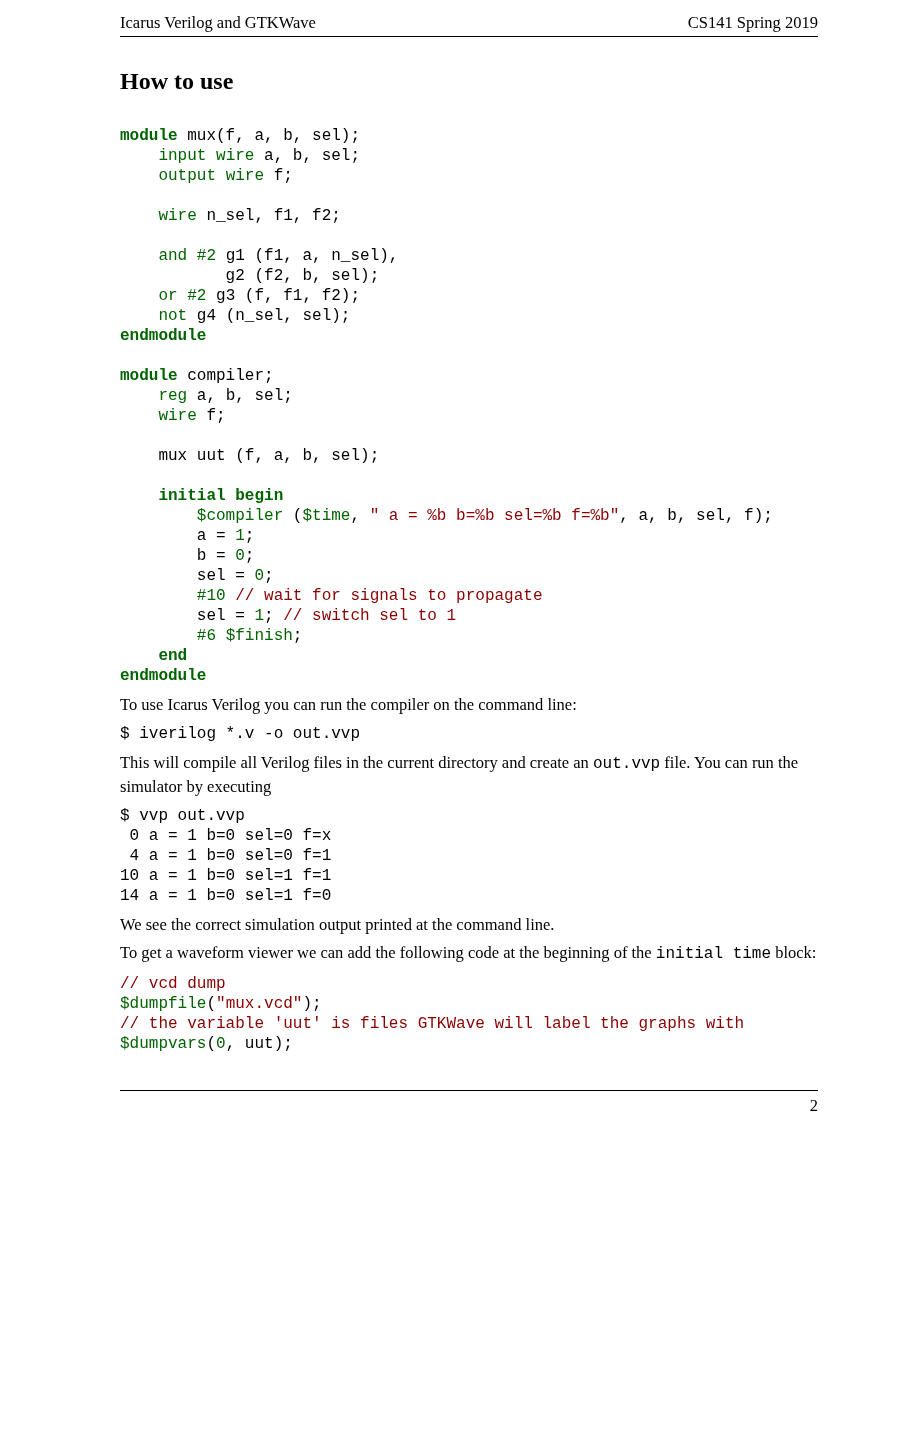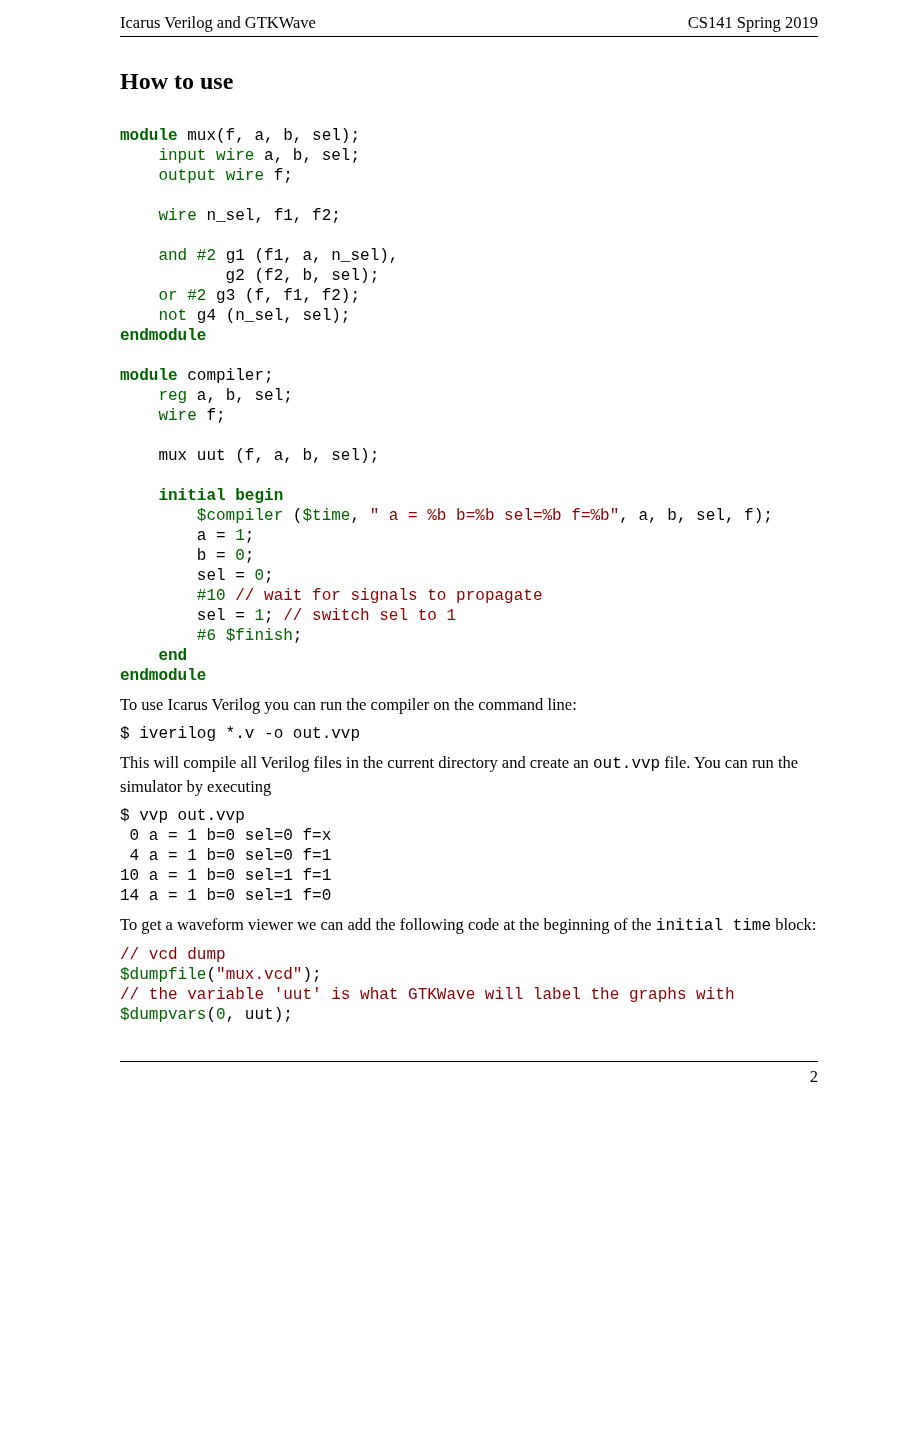--- a/index.html
+++ b/index.html
@@ -104,25 +104,26 @@
   <pre>$ iverilog *.v -o out.vvp</pre>
 
   <p><span>This will compile all Verilog files in the current directory and create an </span><span class="mono">out.vvp</span><span> file. You can run the simulator by executing</span></p>
 
   <pre>$ vvp out.vvp
  0 a = 1 b=0 sel=0 f=x
  4 a = 1 b=0 sel=0 f=1
 10 a = 1 b=0 sel=1 f=1
 14 a = 1 b=0 sel=1 f=0</pre>
 
+  <p>We see the correct simulation output printed at the command line.</p>
 
   <p><span>To get a waveform viewer we can add the following code at the beginning of the </span><span class="mono">initial time</span><span> block:</span></p>
 
   <pre><span class="cmt">// vcd dump</span>
 <span class="sys">$dumpfile</span><span>(</span><span class="str">"mux.vcd"</span><span>);</span>
-<span class="cmt">// the variable 'uut' is what GTKWave will label the graphs with</span>
+<span class="cmt">// the variable 'uut' is files GTKWave will label the graphs with</span>
 <span class="sys">$dumpvars</span><span>(</span><span class="num">0</span><span>, uut);</span></pre>
 
   <div class="ftr">
     <span>2</span>
   </div>
 
 </div>
 
 </body></html>

